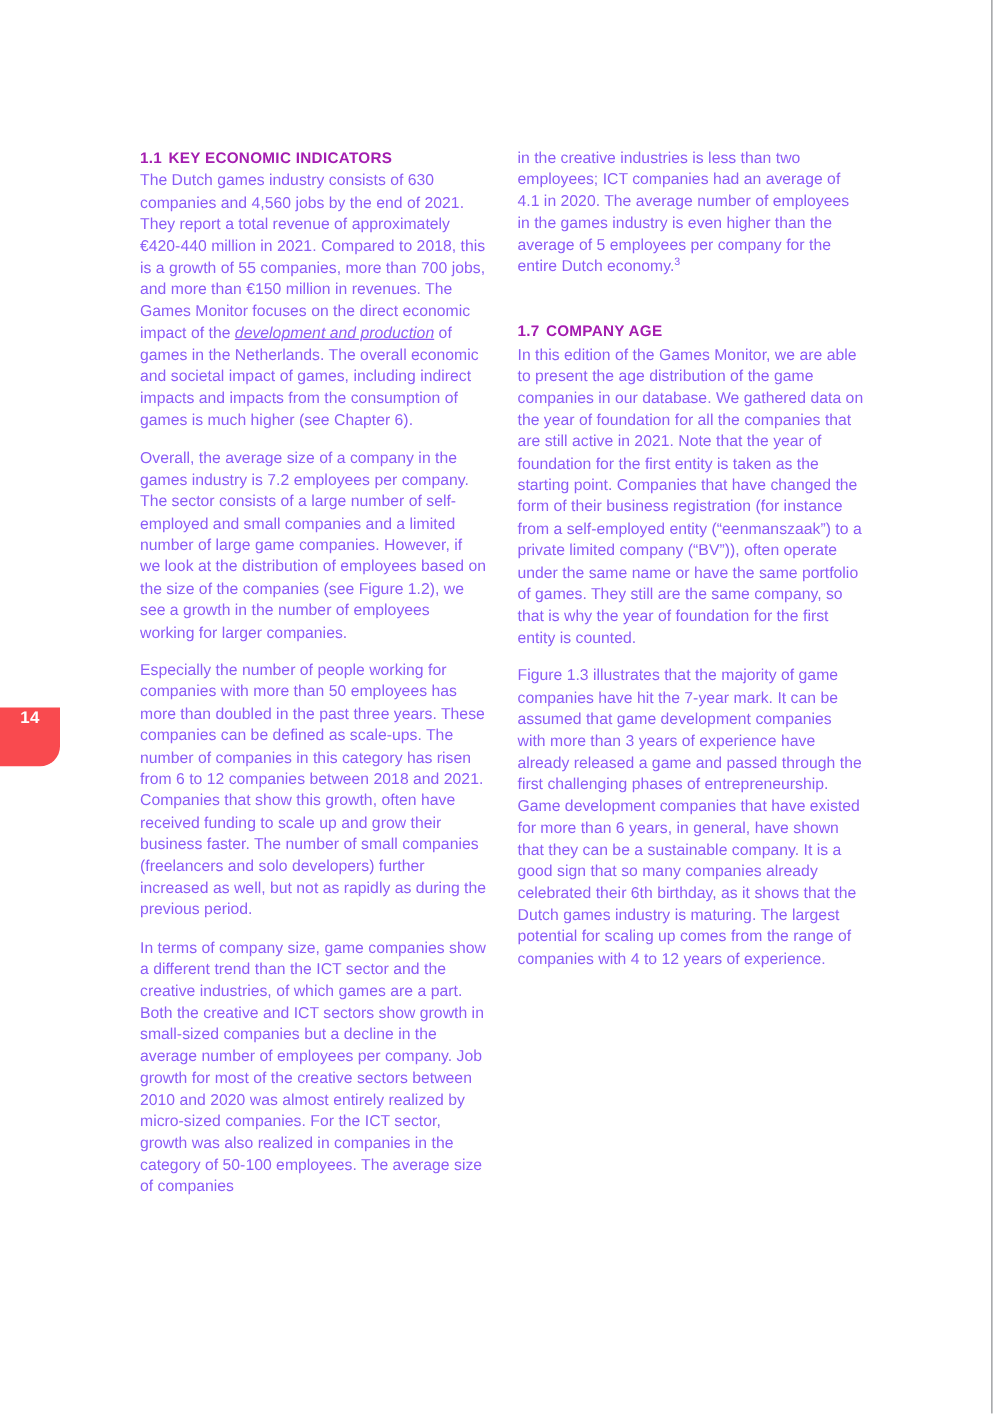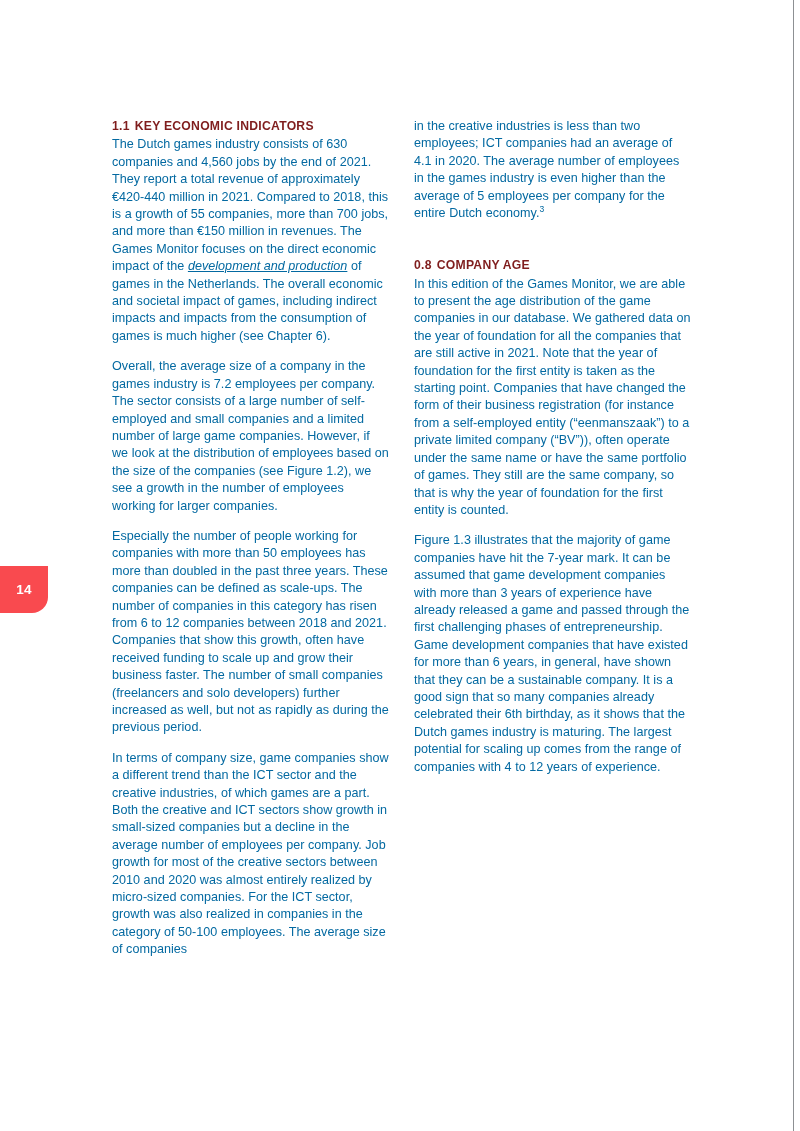--- a/index.html
+++ b/index.html
@@ -28,21 +28,21 @@
   }
   .page-number-tab {
     position: absolute;
     left: 0;
     top: 566px;
     width: 48px;
     height: 47px;
     background: #f94a4f;
     border-bottom-right-radius: 16px;
     display: flex;
-    align-items: center;
+    align-items: flex-start;
     justify-content: center;
   }
   .page-number-tab span {
     color: #ffffff;
     font-size: 13.5px;
     font-weight: bold;
     letter-spacing: 0.2px;
   }
   .columns {
     position: absolute;
@@ -52,32 +52,32 @@
     display: flex;
     gap: 25px;
   }
   .col {
     width: 277px;
   }
   h2.section-heading {
     margin: 0 0 1px 0;
     font-size: 12.2px;
     font-weight: bold;
-    color: #7f1d1d;
+    color: #a21caf;
     letter-spacing: 0.25px;
     line-height: 17.4px;
   }
   h2.section-heading .num {
     margin-right: 5px;
   }
   p.para {
     margin: 0;
     font-size: 12.6px;
     line-height: 17.4px;
-    color: #0369a1;
+    color: #8b5cf6;
     letter-spacing: 0.02px;
     text-align: left;
   }
   p.para + p.para {
     margin-top: 13px;
   }
   .gap-before-heading {
     margin-top: 34.8px !important;
   }
   em {
@@ -109,20 +109,20 @@
       </h2>
       <p class="para"><span>The Dutch games industry consists of 630 companies and 4,560 jobs by the end of 2021. They report a total revenue of approximately €420-440 million in 2021. Compared to 2018, this is a growth of 55 companies, more than 700 jobs, and more than €150 million in revenues. The Games Monitor focuses on the direct economic impact of the </span><em>development and production</em><span> of games in the Netherlands. The overall economic and societal impact of games, including indirect impacts and impacts from the consumption of games is much higher (see Chapter 6).</span></p>
       <p class="para"><span>Overall, the average size of a company in the games industry is 7.2 employees per company. The sector consists of a large number of self-employed and small companies and a limited number of large game companies. However, if we look at the distribution of employees based on the size of the companies (see Figure 1.2), we see a growth in the number of employees working for larger companies.</span></p>
       <p class="para"><span>Especially the number of people working for companies with more than 50 employees has more than doubled in the past three years. These companies can be defined as scale-ups. The number of companies in this category has risen from 6 to 12 companies between 2018 and 2021. Companies that show this growth, often have received funding to scale up and grow their business faster. The number of small companies (freelancers and solo developers) further increased as well, but not as rapidly as during the previous period.</span></p>
       <p class="para"><span>In terms of company size, game companies show a different trend than the ICT sector and the creative industries, of which games are a part. Both the creative and ICT sectors show growth in small-sized companies but a decline in the average number of employees per company. Job growth for most of the creative sectors between 2010 and 2020 was almost entirely realized by micro-sized companies. For the ICT sector, growth was also realized in companies in the category of 50-100 employees. The average size of companies</span></p>
     </div>
 
     <div class="col">
       <p class="para"><span>in the creative industries is less than two employees; ICT companies had an average of 4.1 in 2020. The average number of employees in the games industry is even higher than the average of 5 employees per company for the entire Dutch economy.</span><sup>3</sup></p>
       <h2 class="section-heading gap-before-heading">
-        <span class="num">0.8</span><span>COMPANY AGE</span>
+        <span class="num">1.7</span><span>COMPANY AGE</span>
       </h2>
       <p class="para"><span>In this edition of the Games Monitor, we are able to present the age distribution of the game companies in our database. We gathered data on the year of foundation for all the companies that are still active in 2021. Note that the year of foundation for the first entity is taken as the starting point. Companies that have changed the form of their business registration (for instance from a self-employed entity (“eenmanszaak”) to a private limited company (“BV”)), often operate under the same name or have the same portfolio of games. They still are the same company, so that is why the year of foundation for the first entity is counted.</span></p>
       <p class="para"><span>Figure 1.3 illustrates that the majority of game companies have hit the 7-year mark. It can be assumed that game development companies with more than 3 years of experience have already released a game and passed through the first challenging phases of entrepreneurship. Game development companies that have existed for more than 6 years, in general, have shown that they can be a sustainable company. It is a good sign that so many companies already celebrated their 6th birthday, as it shows that the Dutch games industry is maturing. The largest potential for scaling up comes from the range of companies with 4 to 12 years of experience.</span></p>
     </div>
 
   </div>
 </div>
 
 </body></html>

